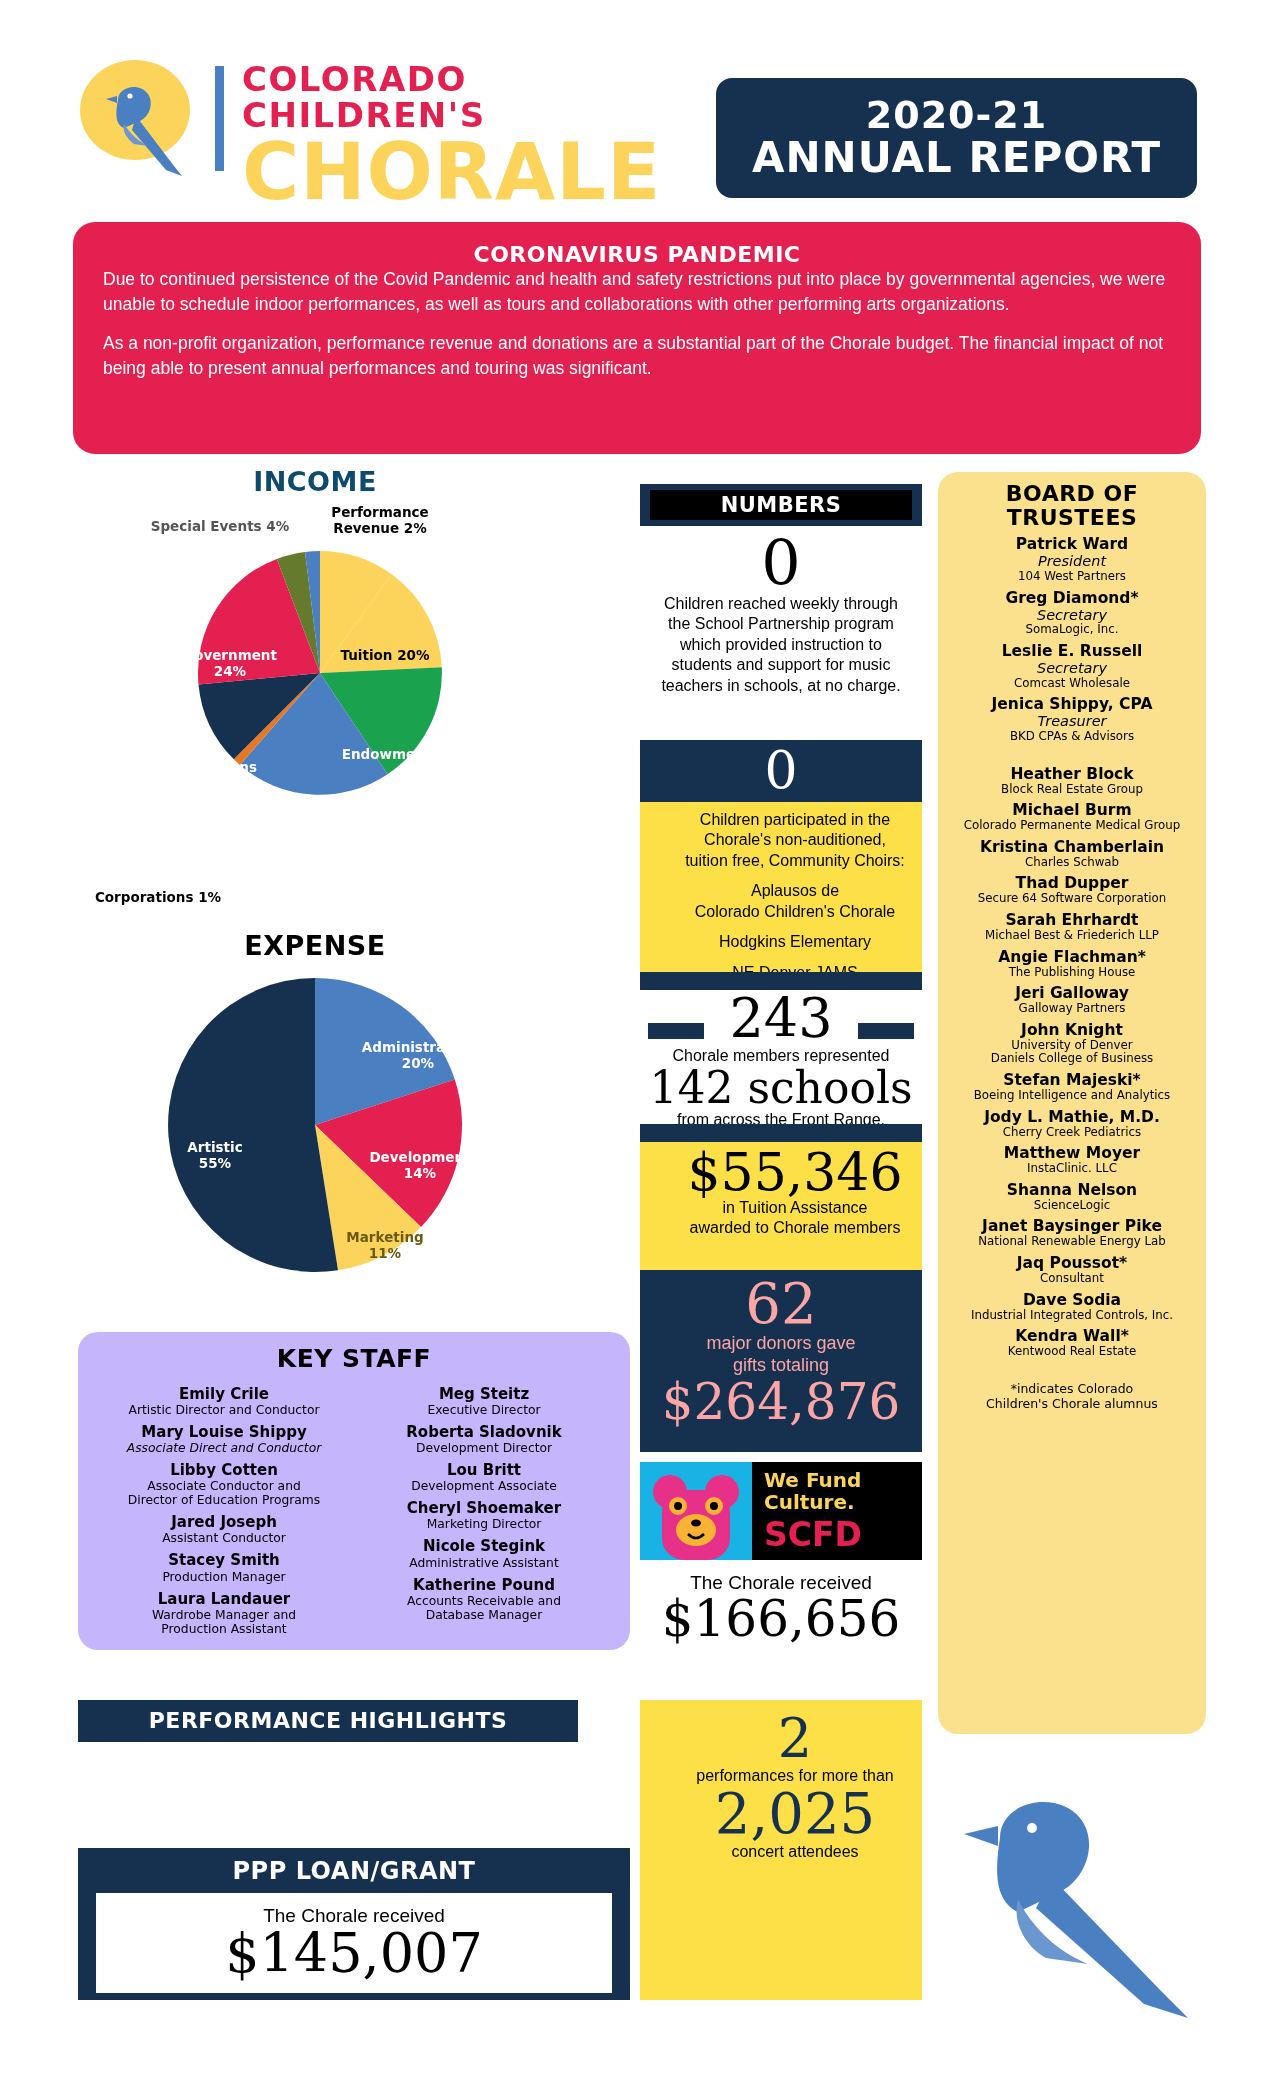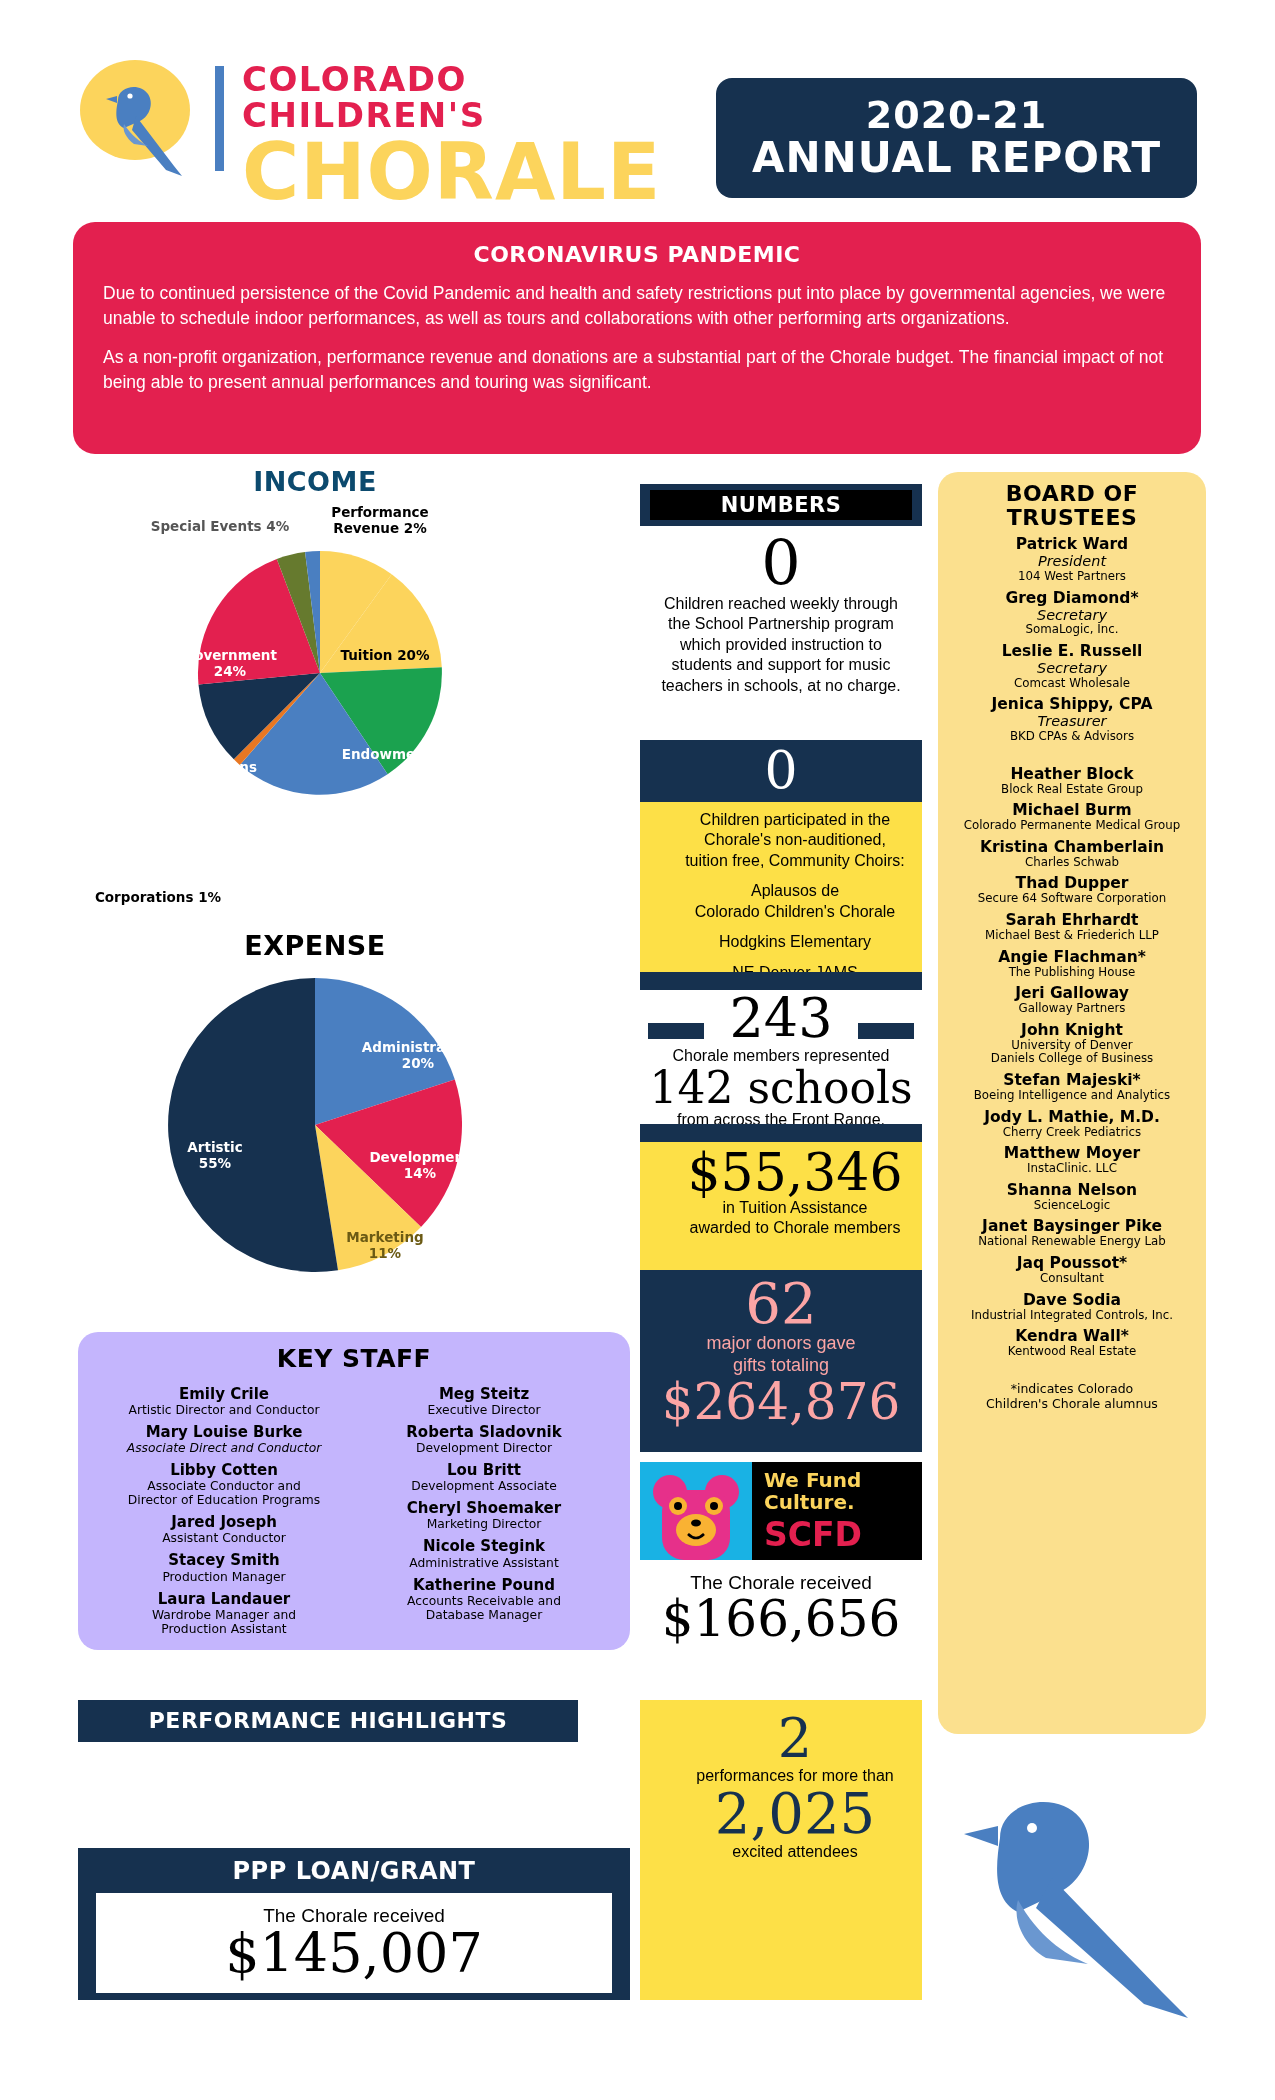--- a/index.html
+++ b/index.html
@@ -44,21 +44,21 @@
     font-weight: bold; font-size: 42px; letter-spacing: 1px; line-height: 1.05;
   }
 
   
   .covid {
     position: absolute; left: 73px; top: 222px; width: 1128px; height: 232px;
     background: #e3204f; border-radius: 22px; color: #fff; padding: 20px 30px 0 30px;
   }
   .covid h2 {
     text-align: center; font-family: "DejaVu Sans", sans-serif;
-    font-weight: bold; font-size: 22px; letter-spacing: 0.5px; margin-bottom: 14px;
+    font-weight: bold; font-size: 22px; letter-spacing: 0.5px; 
   }
   .covid p { font-size: 17.5px; line-height: 1.43; margin-bottom: 14px; }
 
   
   .blk-title {
     font-family: "DejaVu Sans", sans-serif;
     font-weight: bold; text-align: center; letter-spacing: 0.5px;
   }
 
   
@@ -285,21 +285,21 @@
 
   <div class="keystaff">
     <h3 class="blk-title">KEY STAFF</h3>
     <div class="staff-cols">
       <div class="staff-col" id="staff-left">
           <div>
             <div class="staff-name">Emily Crile</div>
             <div class="staff-role">Artistic Director and Conductor</div>
           </div>
           <div>
-            <div class="staff-name">Mary Louise Burke</div>
+            <div class="staff-name">Mary Louise Shippy</div>
             <div class="staff-role ital">Associate Direct and Conductor</div>
           </div>
           <div>
             <div class="staff-name">Libby Cotten</div>
             <div class="staff-role">Associate Conductor and</div>
             <div class="staff-role">Director of Education Programs</div>
           </div>
           <div>
             <div class="staff-name">Jared Joseph</div>
             <div class="staff-role">Assistant Conductor</div>
@@ -424,21 +424,21 @@
 
   <div class="ncard white n6">
     <div class="lbl">The Chorale received</div>
     <div class="big-serif amt">$166,656</div>
   </div>
 
   <div class="ncard lav n7">
     <div class="big-serif num2" style="color:#16314f;">2</div>
     <div class="sub">performances for more than</div>
     <div class="big-serif big" style="color:#16314f;">2,025</div>
-    <div class="sub">excited attendees</div>
+    <div class="sub">concert attendees</div>
   </div>
 
   <div class="board">
     <h3 class="blk-title">BOARD OF</h3>
     <h3 class="blk-title">TRUSTEES</h3>
     <div id="board-officers">
         <div>
           <div class="t-name">Patrick Ward</div>
           <div class="t-role">President</div>
           <div class="t-org">104 West Partners</div>

